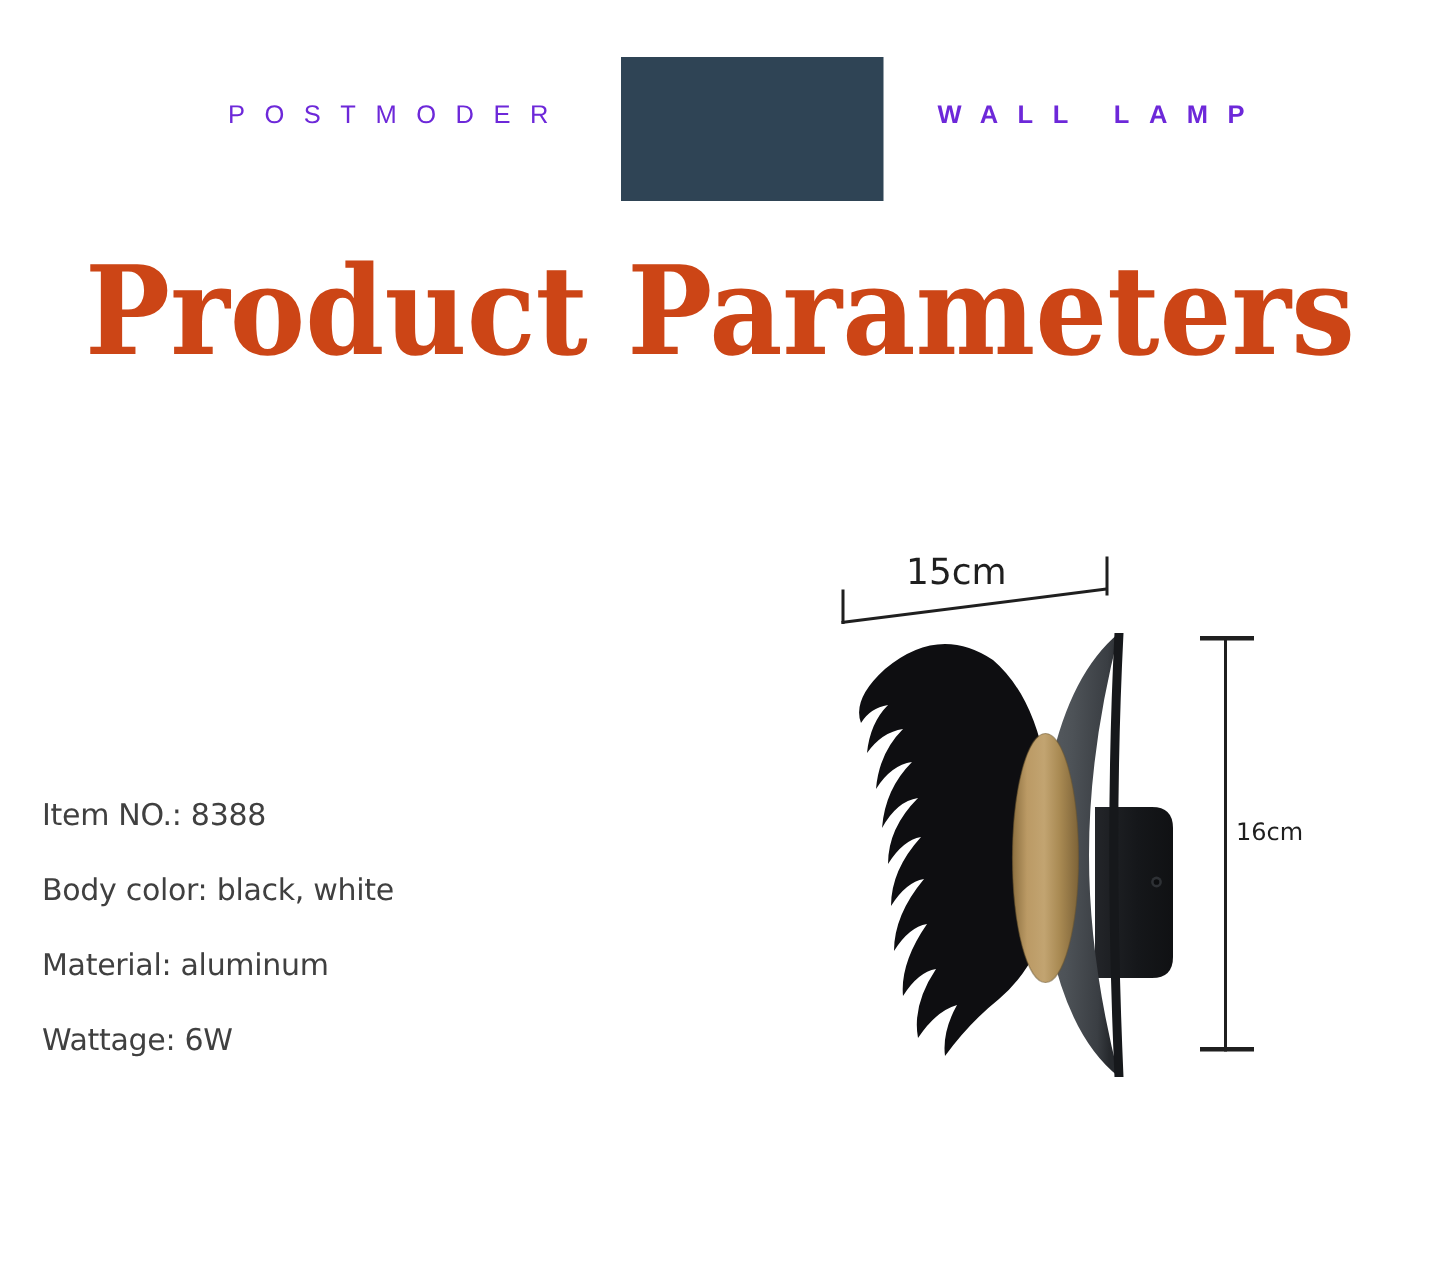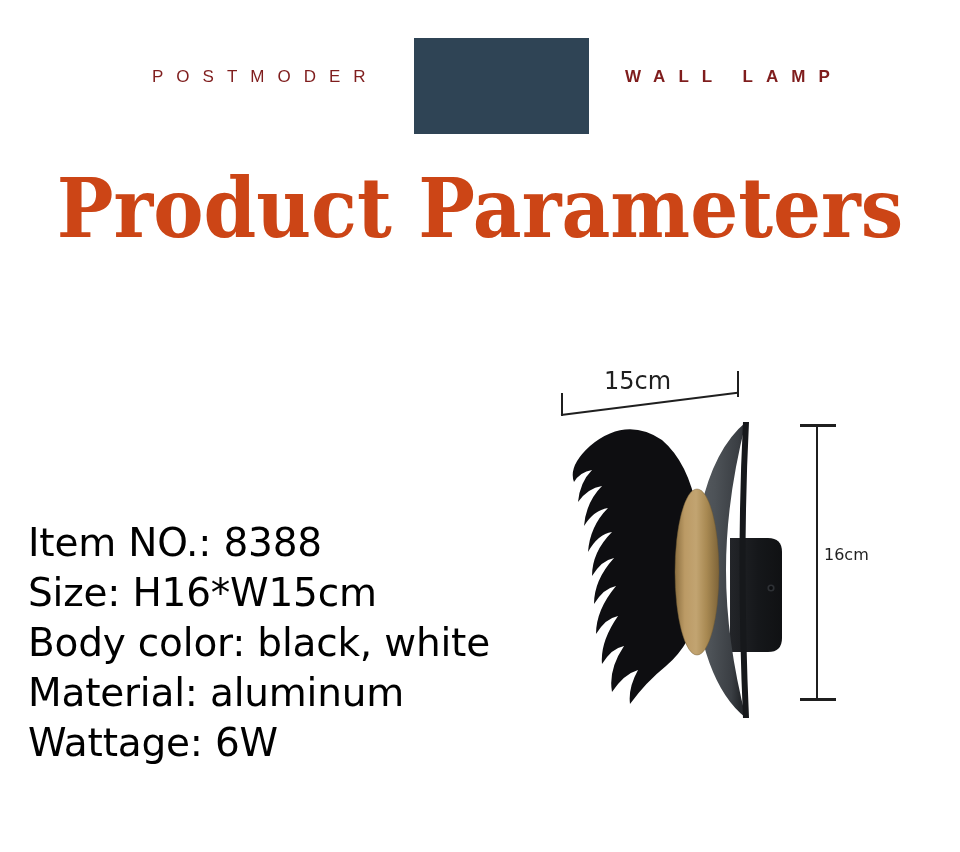--- a/index.html
+++ b/index.html
@@ -24,21 +24,21 @@
     width: 960px;
     height: 150px;
   }
   .header-word {
     position: absolute;
     top: 68px;
     font-family: "Liberation Sans", sans-serif;
     font-size: 17px;
     font-weight: 400;
     letter-spacing: 13px;
-    color: #7f1d1d;
+    color: #6d28d9;
     white-space: nowrap;
     line-height: 1;
   }
   .header-word.left  { left: 152px; }
   .header-word.right { left: 625px; font-weight: bold; }
 
   .header-block {
     position: absolute;
     left: 414px;
     top: 38px;
@@ -67,23 +67,23 @@
 
   
   .spec-list {
     position: absolute;
     left: 28px;
     top: 518px;
     width: 470px;
   }
   .spec-line {
     font-family: "DejaVu Sans", "Liberation Sans", sans-serif;
-    font-size: 39px;
+    font-size: 20px;
     line-height: 50px;
-    color: #000000;
+    color: #404040;
     white-space: nowrap;
     letter-spacing: -0.2px;
   }
 
   
   .dim-h-label {
     position: absolute;
     left: 604px;
     top: 367px;
     font-family: "DejaVu Sans", "Liberation Sans", sans-serif;
@@ -173,21 +173,20 @@
 
   <div class="header-block"></div>
 
   <div class="header-word right">WALL LAMP</div>
 </div>
 
 <div class="page-title">Product Parameters</div>
 
 <div class="spec-list">
   <div class="spec-line">Item NO.: 8388</div>
-  <div class="spec-line">Size: H16*W15cm</div>
   <div class="spec-line">Body color: black, white</div>
   <div class="spec-line">Material: aluminum</div>
   <div class="spec-line">Wattage: 6W</div>
 </div>
 
 <div>
 
   <svg class="lamp-svg" viewBox="0 0 260 300">
     <defs>
       <linearGradient id="goldGrad" x1="0" y1="0" x2="1" y2="0">

